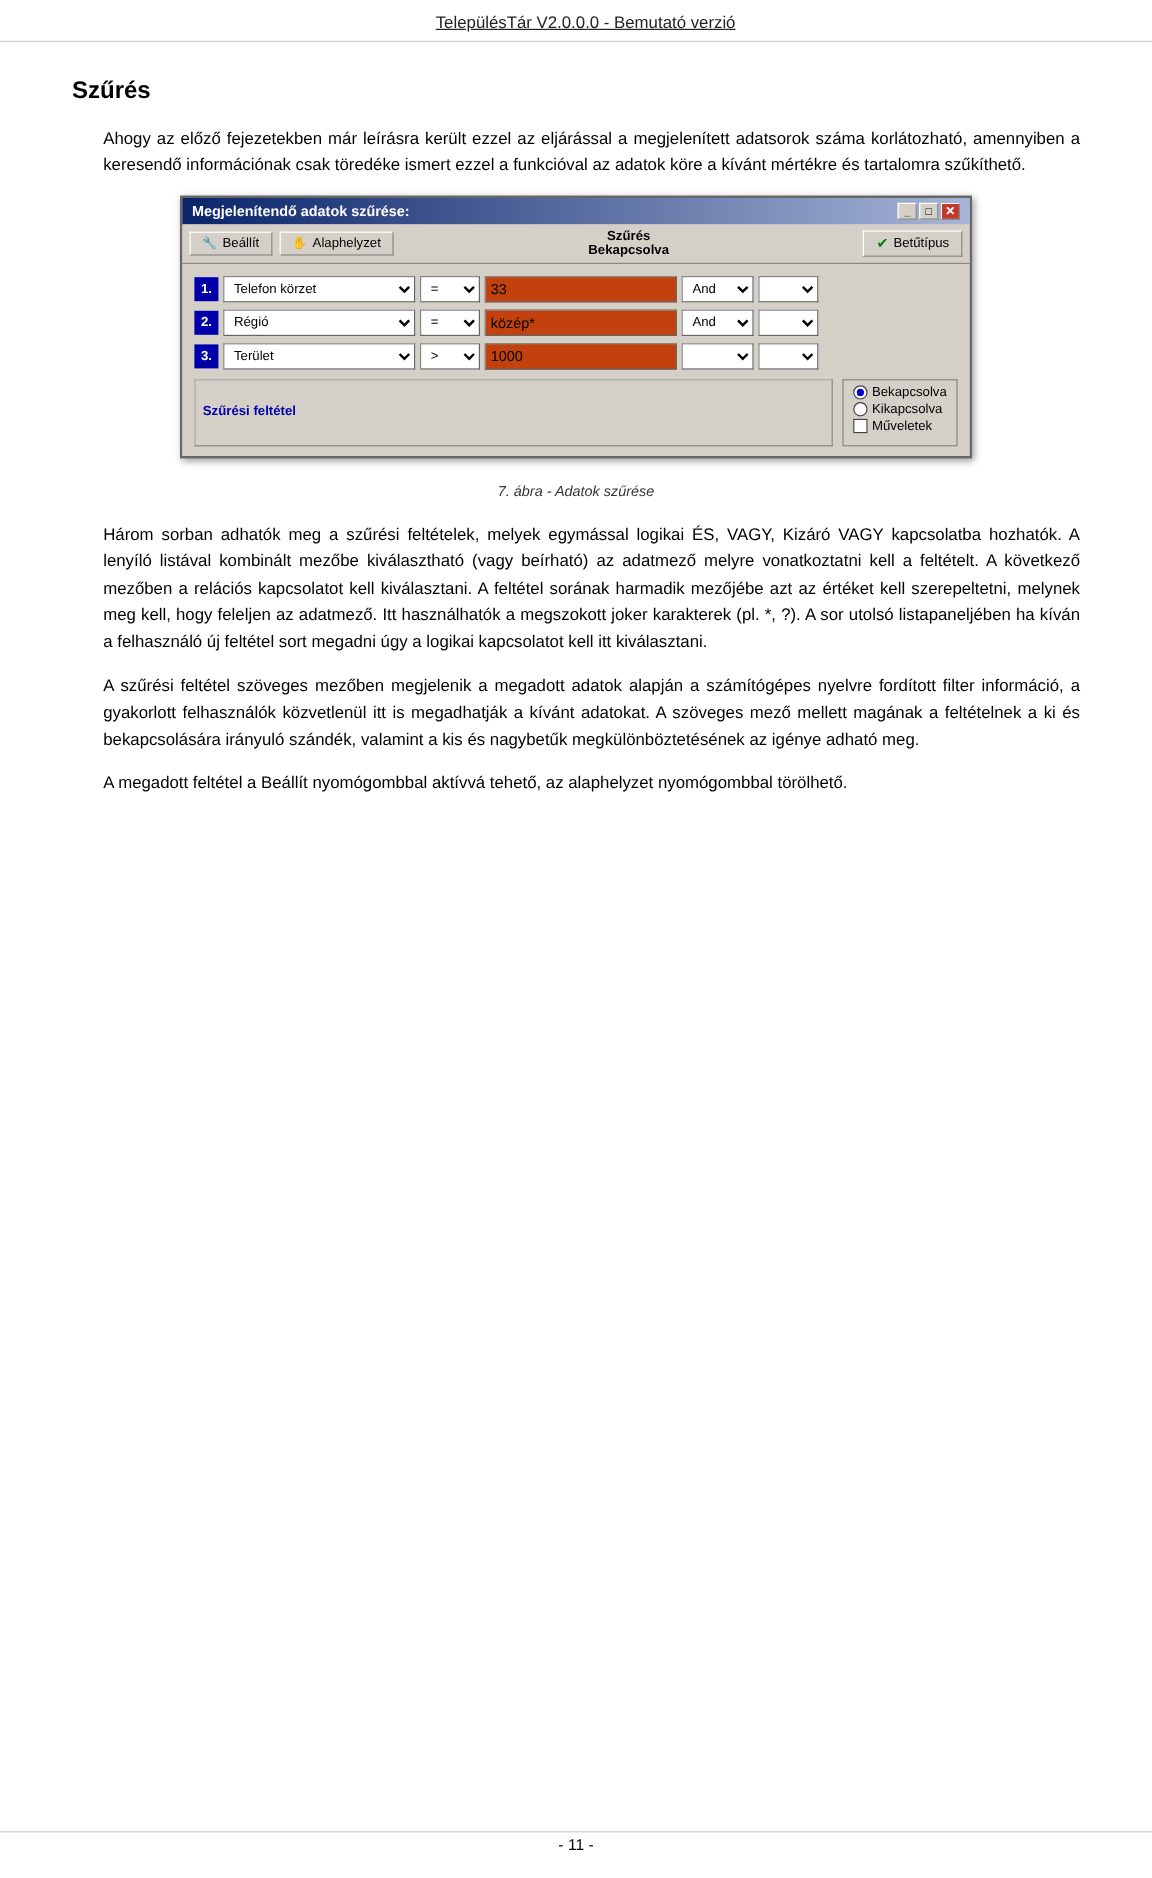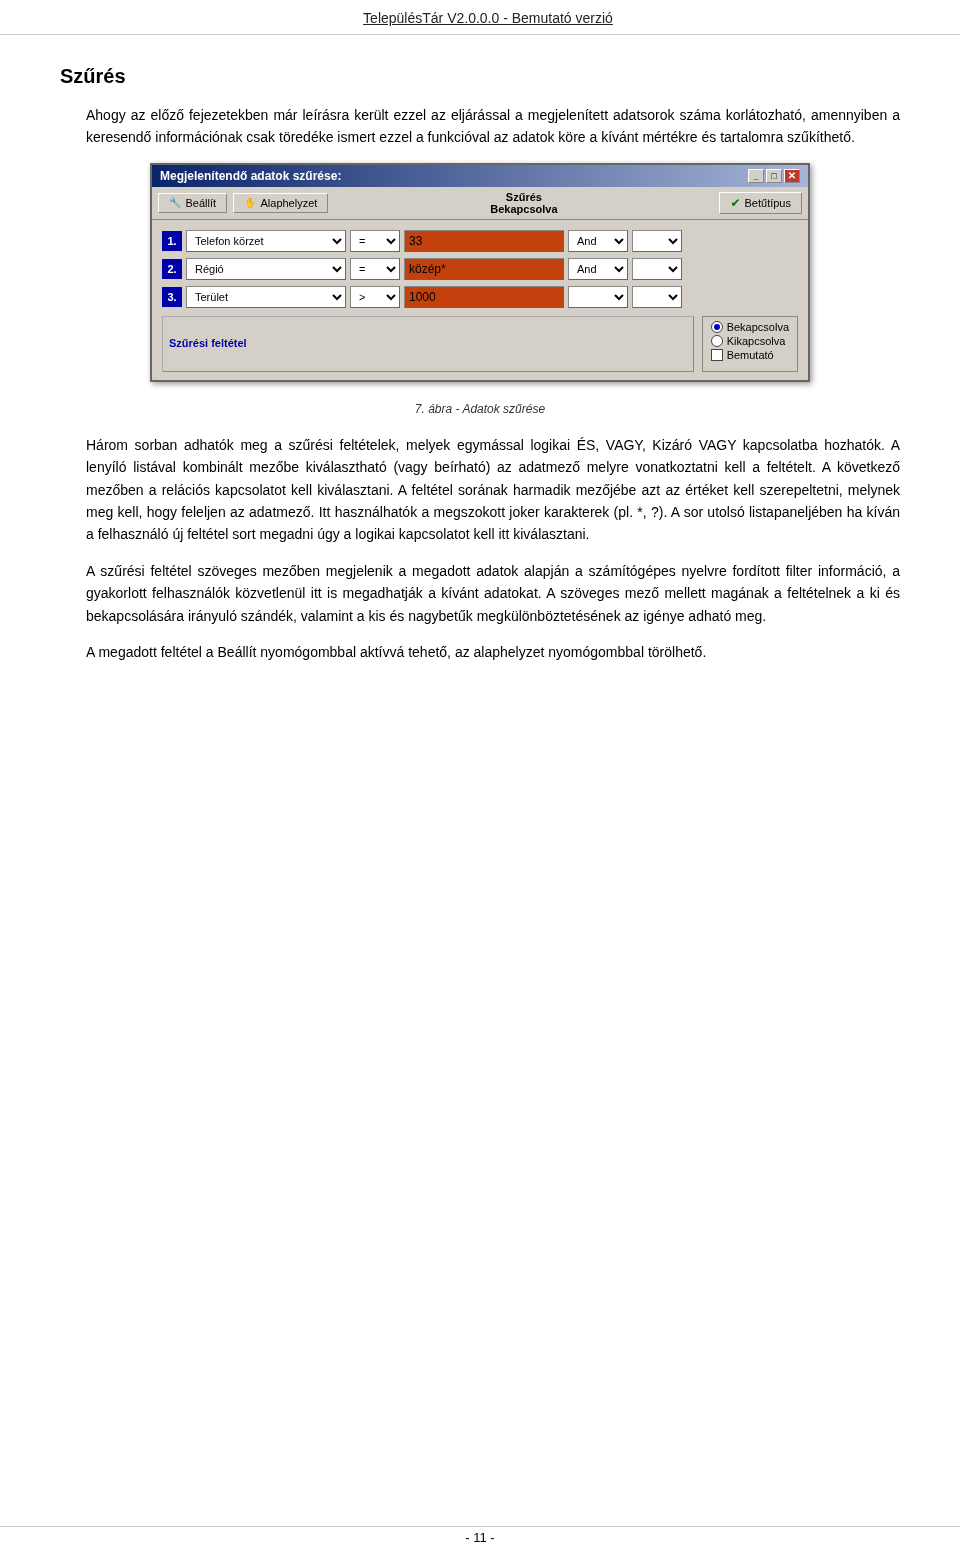--- a/index.html
+++ b/index.html
@@ -418,21 +418,21 @@
             <div class="radio-item">
               <div class="radio-circle checked"></div>
               <span>Bekapcsolva</span>
             </div>
             <div class="radio-item">
               <div class="radio-circle"></div>
               <span>Kikapcsolva</span>
             </div>
             <div class="radio-item">
               <div class="check-box"></div>
-              <span>Bemutató</span>
+              <span>Műveletek</span>
             </div>
           </div>
         </div>
 
       </div>
     </div>
   </div>
 
   <div class="figure-caption">7. ábra - Adatok szűrése</div>
 

